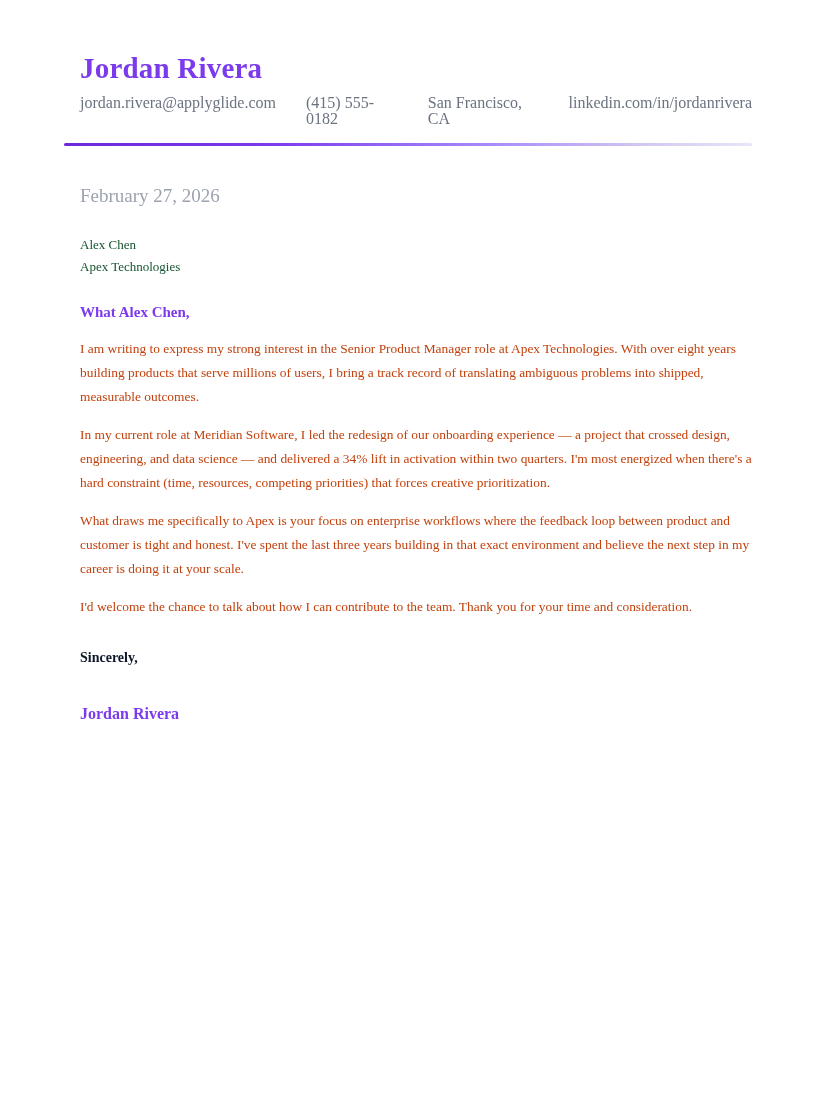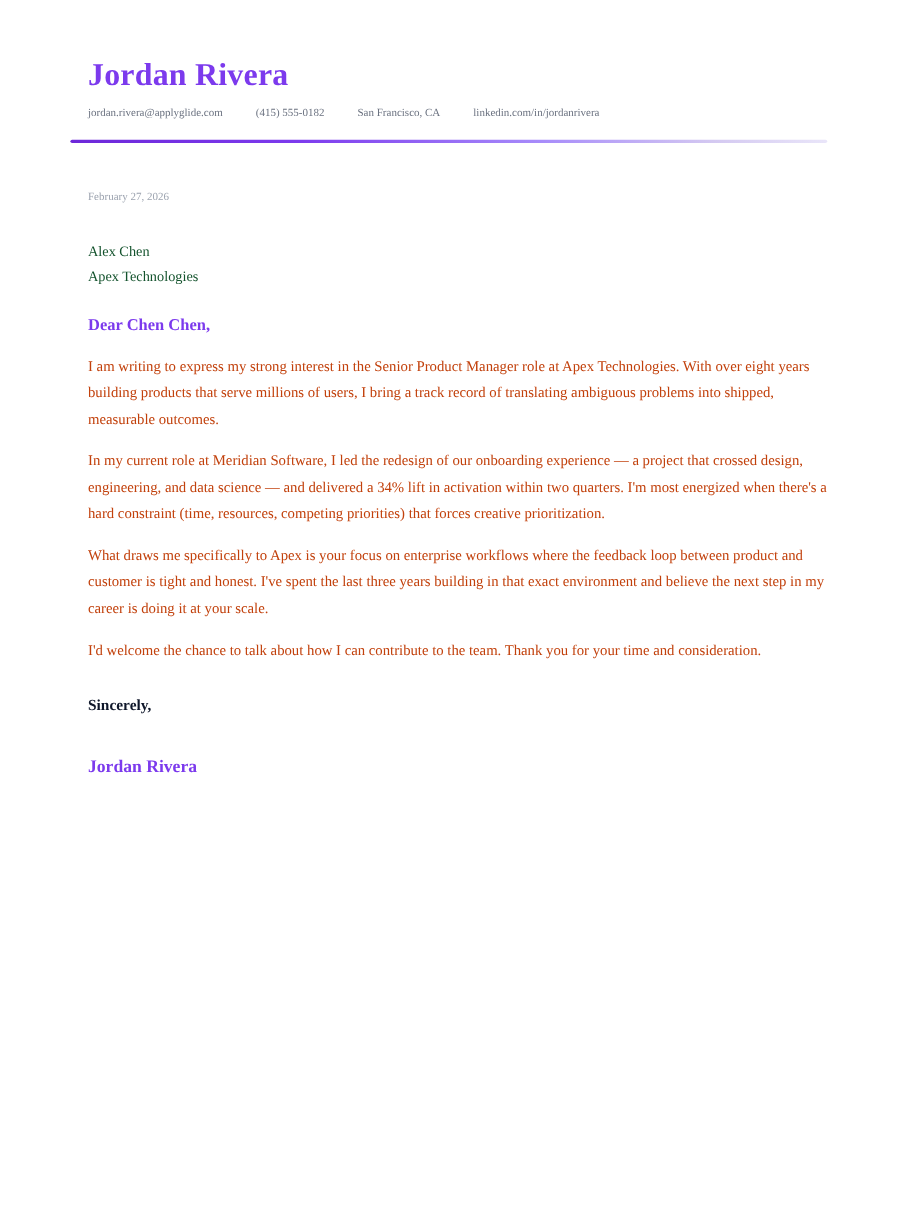--- a/index.html
+++ b/index.html
@@ -18,34 +18,34 @@
     margin: 0 0 12px 0;
     font-size: 29px;
     line-height: 29px;
     font-weight: 700;
     color: #7c3aed;
     letter-spacing: 0.2px;
   }
   .contact-row {
     display: flex;
     gap: 30px;
-    font-size: 10px;
+    font-size: 16px;
     line-height: 16px;
     color: #6b7280;
     margin: 0 0 16px 0;
   }
   .divider {
     height: 3px;
     margin-left: -16px;
     border-radius: 2px;
     background: linear-gradient(90deg, #6d28d9 0%, #7c3aed 30%, #a78bfa 62%, #d4c9f1 85%, #e9e5f9 100%);
   }
   .date {
     margin: 42px 0 0 0;
-    font-size: 10px;
+    font-size: 19px;
     line-height: 16px;
     color: #9ca3af;
   }
   .recipient {
     margin-top: 30px;
     font-size: 13px;
     line-height: 21.5px;
     color: #14532d;
   }
   .greeting {
@@ -93,21 +93,21 @@
   </header>
 
   <main>
     <p class="date">February 27, 2026</p>
 
     <div class="recipient">
       <div>Alex Chen</div>
       <div>Apex Technologies</div>
     </div>
 
-    <p class="greeting">Dear Chen Chen,</p>
+    <p class="greeting">What Alex Chen,</p>
 
     <p class="para">I am writing to express my strong interest in the Senior Product Manager role at Apex Technologies. With over eight years building products that serve millions of users, I bring a track record of translating ambiguous problems into shipped, measurable outcomes.</p>
     <p class="para">In my current role at Meridian Software, I led the redesign of our onboarding experience — a project that crossed design, engineering, and data science — and delivered a 34% lift in activation within two quarters. I'm most energized when there's a hard constraint (time, resources, competing priorities) that forces creative prioritization.</p>
     <p class="para">What draws me specifically to Apex is your focus on enterprise workflows where the feedback loop between product and customer is tight and honest. I've spent the last three years building in that exact environment and believe the next step in my career is doing it at your scale.</p>
     <p class="para">I'd welcome the chance to talk about how I can contribute to the team. Thank you for your time and consideration.</p>
 
     <p class="closing">Sincerely,</p>
     <p class="signature">Jordan Rivera</p>
   </main>
 

